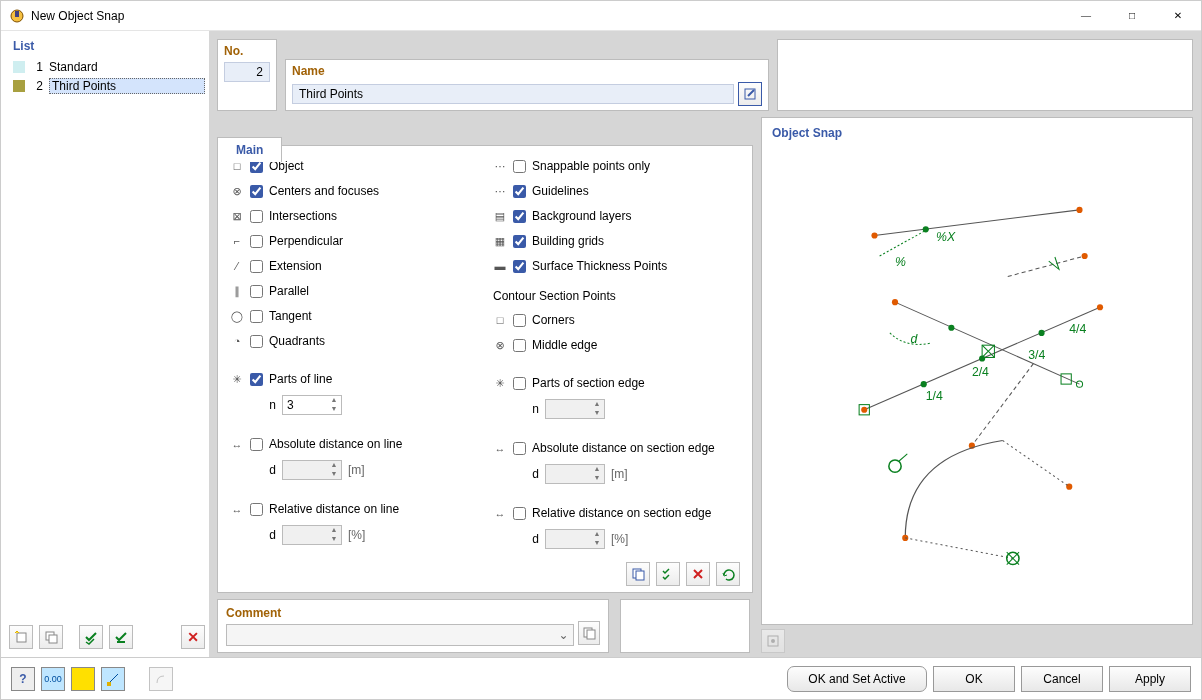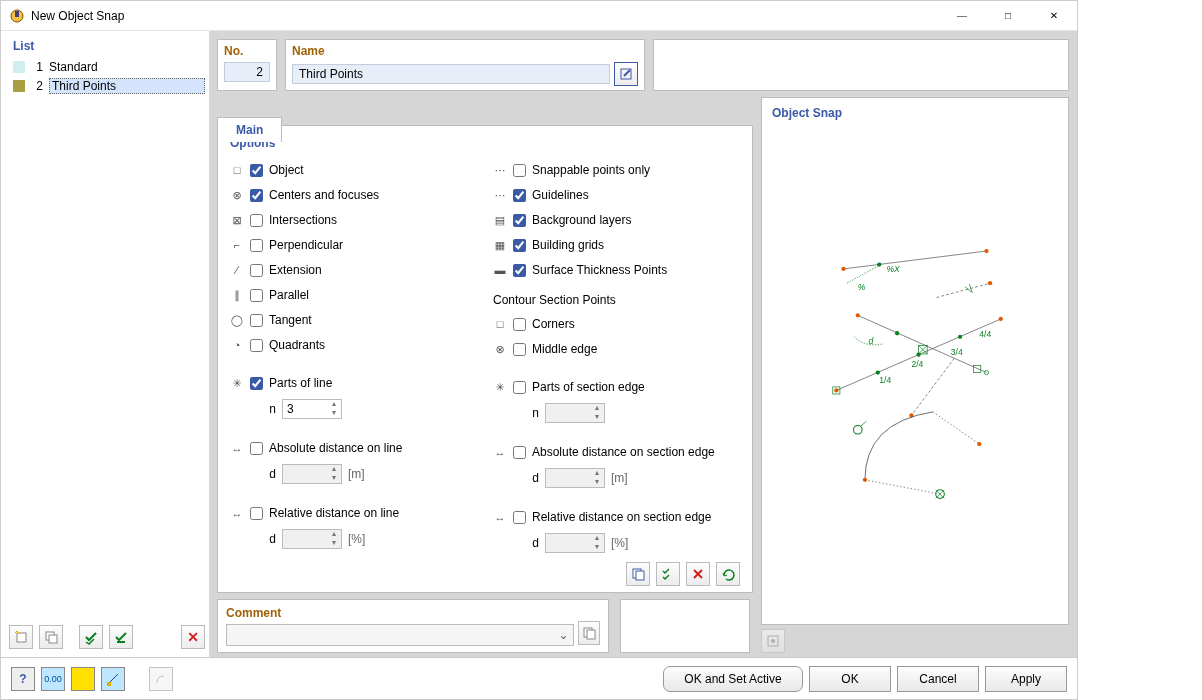--- a/index.html
+++ b/index.html
@@ -1,17 +1,17 @@
 <!DOCTYPE html>
 <html><head>
 <meta charset="utf-8">
 <style>
   * { box-sizing: border-box; margin: 0; padding: 0; font-family: "Segoe UI", Tahoma, sans-serif; font-size: 12px; }
   body { background: #fff; overflow: hidden; }
-  .window { width: 1078px; height: 700px; border: 1px solid #ccc; display: flex; flex-direction: column; }
+  .window { width: 1202px; height: 700px; border: 1px solid #ccc; display: flex; flex-direction: column; }
   .titlebar { height: 30px; display: flex; align-items: center; padding: 0 0 0 8px; border-bottom: 1px solid #e5e5e5; }
   .titlebar .icon { width: 16px; height: 16px; margin-right: 6px; }
   .titlebar .title { flex: 1; }
   .titlebar .ctrls { display: flex; }
   .titlebar .ctrls div { width: 46px; height: 30px; display: flex; align-items: center; justify-content: center; font-family: "Segoe MDL2 Assets","Segoe UI Symbol"; font-size: 10px; }
   .body { flex: 1; display: flex; background: #fff; }
   .sidebar { width: 208px; padding: 8px 4px 4px 8px; border-right: 0; display:flex; flex-direction:column; }
   .sidebar-label { color: #3a5aa8; font-weight: 600; margin-bottom: 4px; padding-left:4px; }
   .side-list { flex:1; }
   .side-row { display:flex; align-items:center; height:19px; padding-left:4px; }
@@ -21,21 +21,21 @@
   .side-row.sel .side-name { background:#d4e4fc; border:1px dotted #666; padding:0 2px; }
   .side-tools { display:flex; gap:6px; padding:4px 0; align-items:center; }
   .tbtn { width:24px; height:24px; border:1px solid #bbb; background:linear-gradient(#fdfdfd,#ececec); display:flex; align-items:center; justify-content:center; }
   .tbtn.red { color:#d02020; font-weight:bold; font-size:14px; }
   .main { flex:1; display:flex; flex-direction:column; background:#d6d6d6; padding:8px 8px 4px 8px; gap:6px; }
   .toprow { display:flex; gap:8px; }
   .box { background:#fff; border:1px solid #bcbcbc; }
   .no-box { width:60px; padding:4px 6px; }
   .no-label, .name-label { color:#a16207; font-weight:700; }
   .no-val { background:#e8eef8; border:1px solid #c4cde0; text-align:right; padding:2px 6px; margin-top:4px; }
-  .name-box { flex:1; padding:4px 6px; display:flex; flex-direction:column; }
+  .name-box { flex:1; padding:4px 6px; display:flex; flex-direction:column;margin-top:20px; }
   .name-field-row { display:flex; gap:4px; margin-top:4px; align-items:center; }
   .name-field { flex:1; background:#e8eef8; border:1px solid #c4cde0; padding:2px 6px; }
   .preview-top { width:416px; }
   .middle { flex:1; display:flex; gap:8px; min-height:0; }
   .left-col { width:536px; display:flex; flex-direction:column; gap:0; }
   .tabstrip { height:28px; background:#d6d6d6; display:flex; align-items:flex-end; }
   .tab { background:#fff; border:1px solid #bcbcbc; border-bottom:none; padding:5px 18px; color:#3a5aa8; font-weight:600; position:relative; top:17px; }
   .options-box { flex:1; background:#fff; border:1px solid #bcbcbc; padding:10px 12px 6px 12px; overflow:hidden; display:flex; flex-direction:column; }
   .options-label { color:#3a5aa8; font-weight:600; margin-bottom:10px; }
   .cols { display:flex; gap:16px; flex:1; }
@@ -153,21 +153,20 @@
         </div>
         <div class="box preview-top"></div>
       </div>
 
       <div class="middle">
         <div class="left-col">
           <div class="tabstrip">
             <div class="tab">Main</div>
           </div>
           <div class="options-box">
-            <div class="options-label">Options</div>
             <div class="cols">
               <div class="col">
                 <div class="opt">
                     <span class="sym">□</span>
                     <input type="checkbox" checked="" style="">
                     <span>Object</span>
                   </div>
                 <div class="opt">
                     <span class="sym">⊗</span>
                     <input type="checkbox" checked="" style="">

